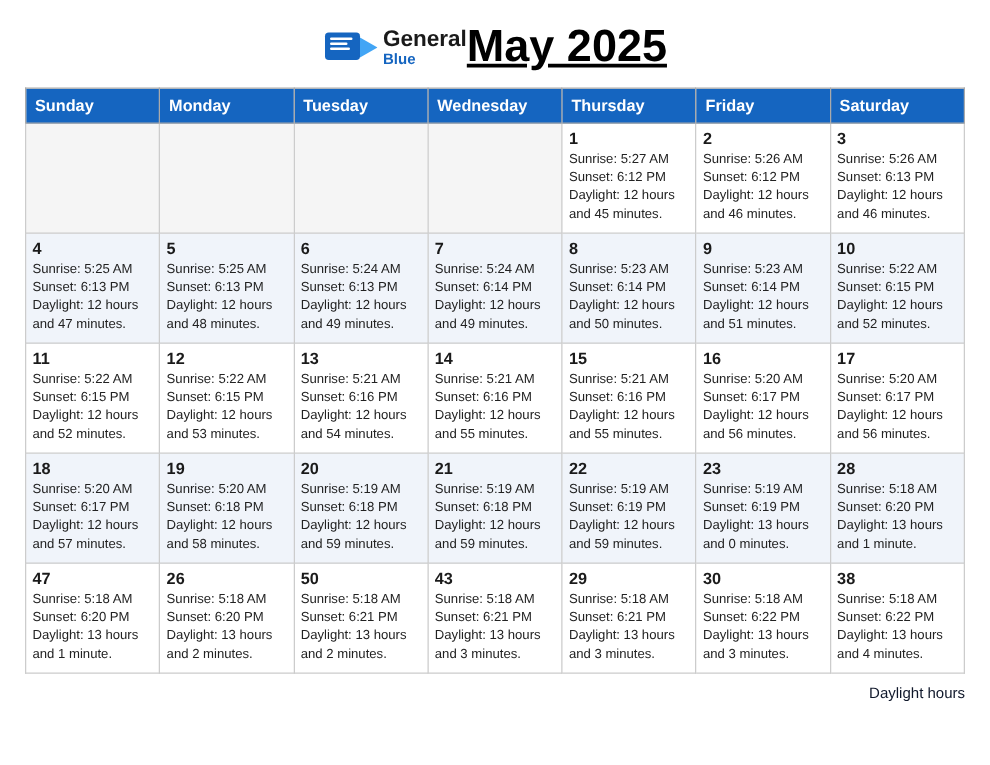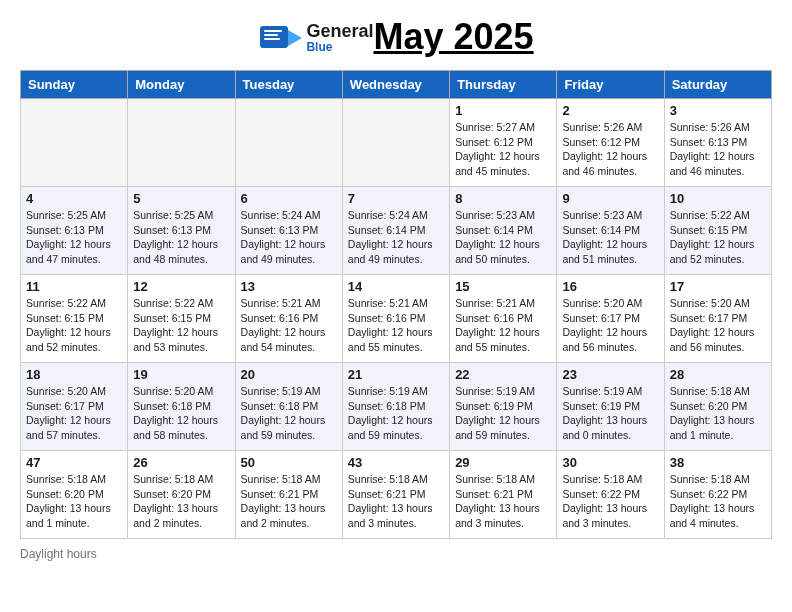--- a/index.html
+++ b/index.html
@@ -74,22 +74,22 @@
       color: #222;
       font-size: 10.5px;
       line-height: 1.4;
     }
     .empty-cell {
       background: #f5f5f5 !important;
     }
     .footer-note {
       margin-top: 8px;
       font-size: 12px;
-      color: #737373;
-      text-align: left;
+      color: #0f172a;
+      text-align: right;
     }
   </style>
 </head>
 <body>
 
 <div class="header">
   <div class="logo">
     <div style="display:flex;align-items:center;gap:4px;">
       <div style="position:relative;width:44px;height:44px;">
         <svg width="44" height="44" viewBox="0 0 44 44">

